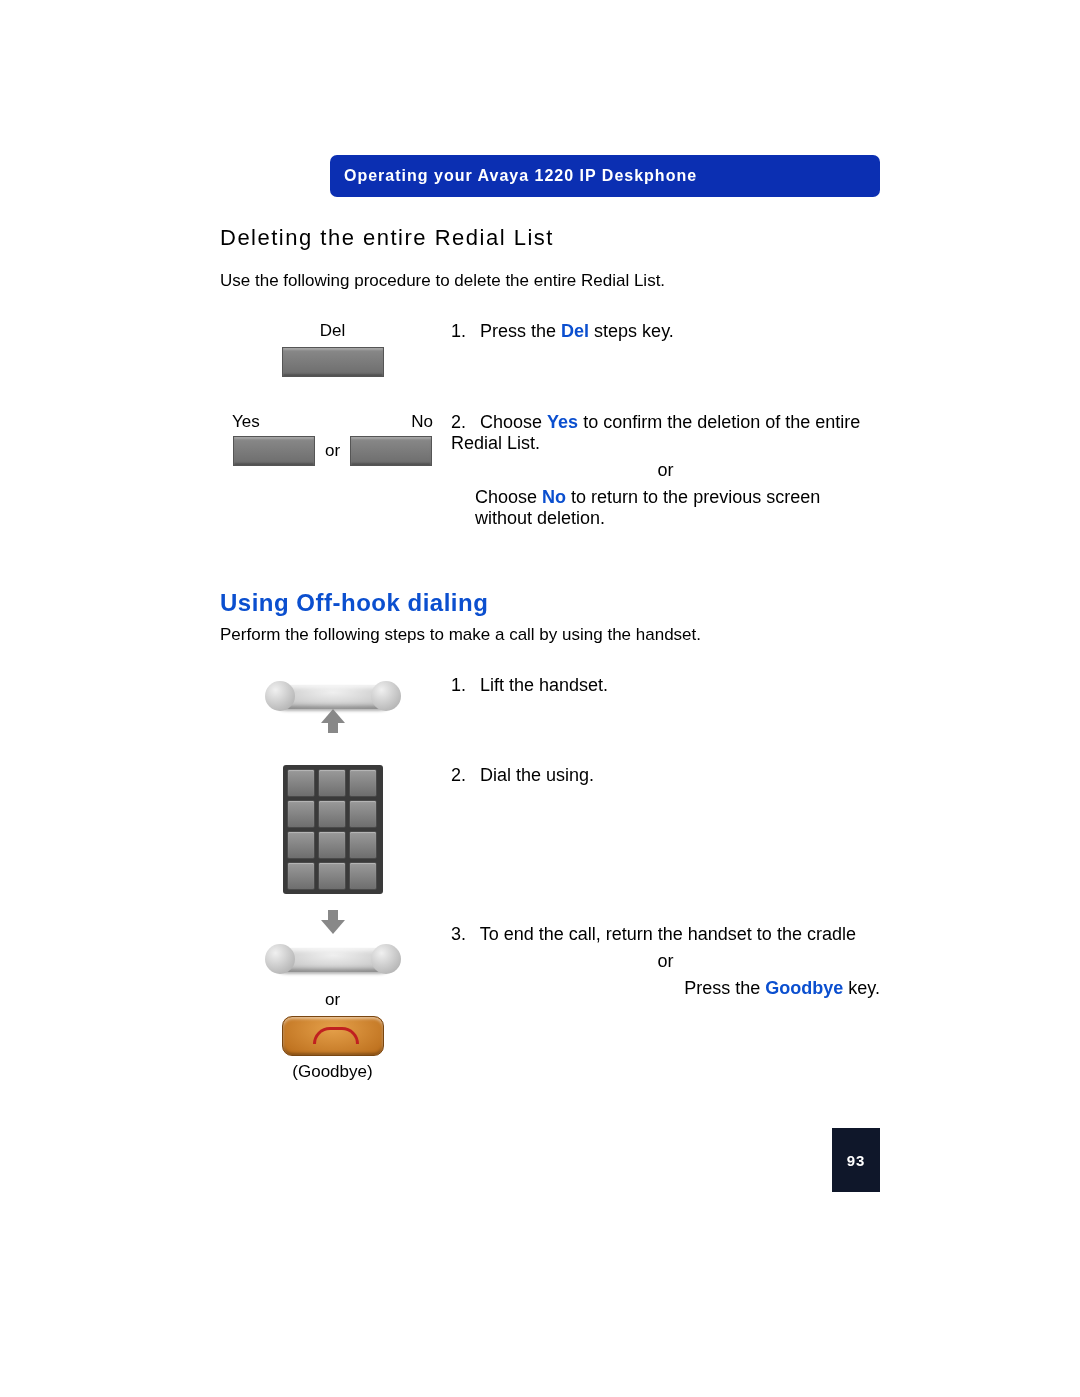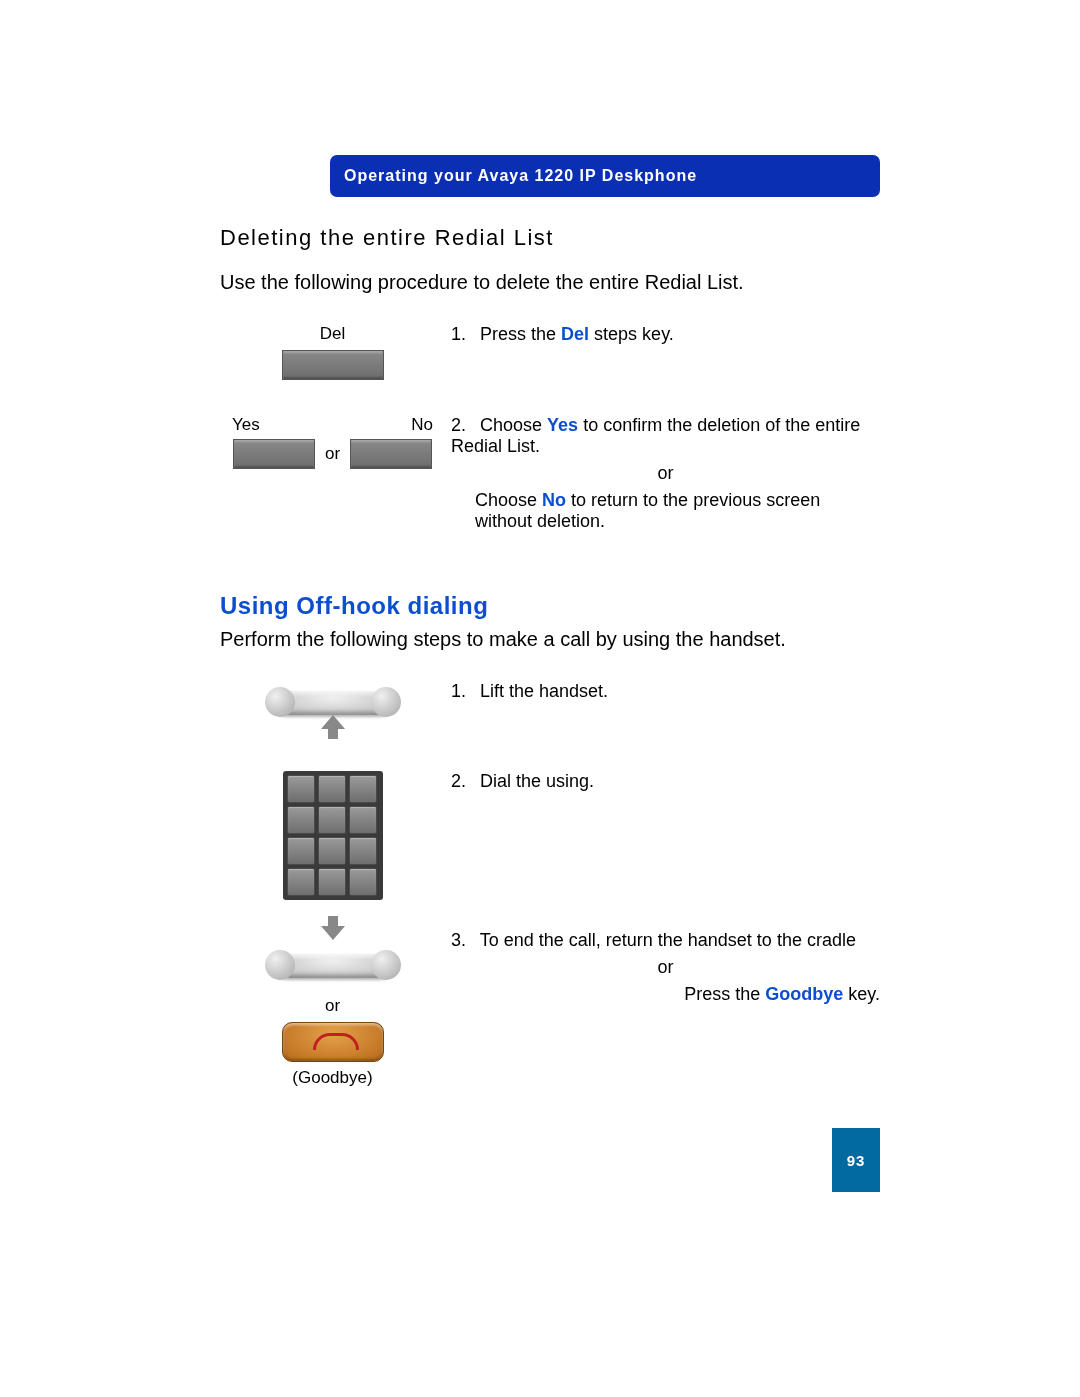--- a/index.html
+++ b/index.html
@@ -1,20 +1,20 @@
 <!DOCTYPE html>
 <html><head>
 <meta charset="utf-8">
 <style>
   html,body{margin:0;padding:0;background:#fff;font-family:Arial,Helvetica,sans-serif;color:#000;}
   .page{width:1080px;height:1397px;margin:0 auto;position:relative;background:#fff;}
   .content{position:absolute;left:220px;top:155px;width:660px;}
   .header-bar{background:#0b2fb2;color:#fff;font-weight:bold;font-size:16px;letter-spacing:1px;padding:12px 14px;margin-left:110px;margin-bottom:28px;border-radius:7px;}
   .subheading{font-size:22px;letter-spacing:1.5px;color:#000;margin-bottom:20px;}
-  .body-text{font-size:20px;margin-bottom:30px;}
+  .body-text{font-size:17px;margin-bottom:30px;}
   .section-heading{color:#0b4fcf;font-size:24px;font-weight:bold;letter-spacing:.5px;margin-top:60px;margin-bottom:8px;}
   .row{display:flex;align-items:flex-start;margin-bottom:30px;}
   .left-col{width:225px;flex:0 0 225px;text-align:center;font-size:17px;}
   .right-col{flex:1;font-size:18px;padding-left:6px;}
   .right-col .num{display:inline-block;width:24px;}
   .softkey{display:inline-block;width:100px;height:28px;background:linear-gradient(#8a8a8a,#6c6c6c);border:1px solid #555;box-shadow:inset 0 2px 2px rgba(255,255,255,.25),inset 0 -2px 2px rgba(0,0,0,.25);}
   .softkey.small{width:80px;}
   .or-text{font-size:17px;}
   .center-or{text-align:center;margin:6px 0;}
   
@@ -29,21 +29,21 @@
   .handset-down .arrow-down::after{content:"";position:absolute;left:-5px;top:-24px;width:10px;height:10px;background:#888;}
   .handset-down{position:relative;width:140px;height:60px;margin:0 auto;}
   .handset-down .handset-body{top:24px;}
   
   .keypad{width:92px;margin:0 auto;display:grid;grid-template-columns:repeat(3,28px);grid-template-rows:repeat(4,28px);gap:3px;background:#3a3a3a;padding:4px;border-radius:3px;}
   .keypad .key{background:linear-gradient(#9a9a9a,#6e6e6e);border:1px solid #4a4a4a;border-radius:2px;box-shadow:inset 0 1px 1px rgba(255,255,255,.3);}
   
   .goodbye-key{width:100px;height:38px;margin:6px auto;border-radius:10px;background:radial-gradient(ellipse at 50% 30%,#e5a04a,#b86a18);border:1px solid #7a4610;box-shadow:inset 0 2px 3px rgba(255,255,255,.5),inset 0 -2px 3px rgba(0,0,0,.3);position:relative;}
   .goodbye-key::before{content:"";position:absolute;left:30px;top:10px;width:40px;height:14px;border:3px solid #c02020;border-bottom:none;border-radius:20px 20px 0 0;}
   .highlight{color:#0b4fcf;font-weight:bold;}
-  .page-number-box{position:absolute;right:200px;bottom:205px;width:48px;height:64px;background:#0369a1;color:#fff;font-weight:bold;font-size:15px;display:flex;align-items:center;justify-content:center;letter-spacing:1px;}
+  .page-number-box{position:absolute;right:200px;bottom:205px;width:48px;height:64px;background:#0f172a;color:#fff;font-weight:bold;font-size:15px;display:flex;align-items:center;justify-content:center;letter-spacing:1px;}
 </style>
 </head>
 <body>
 <div class="page">
   <div class="content">
 
     <div class="header-bar"><span>Operating your Avaya 1220 IP Deskphone</span></div>
 
     <div class="subheading">Deleting the entire Redial List</div>
     <div class="body-text">Use the following procedure to delete the entire Redial List.</div>

